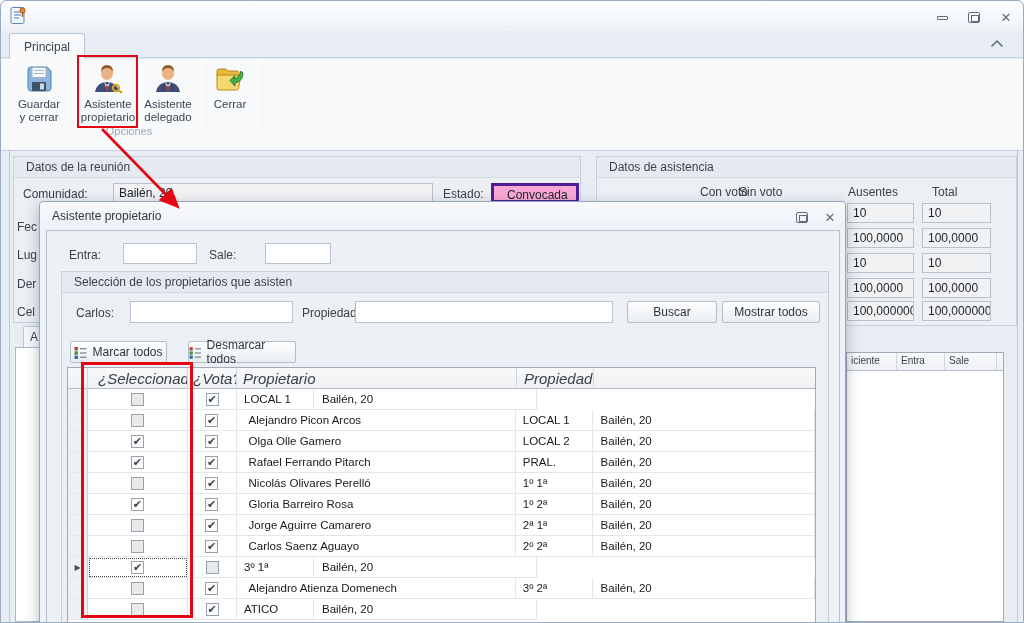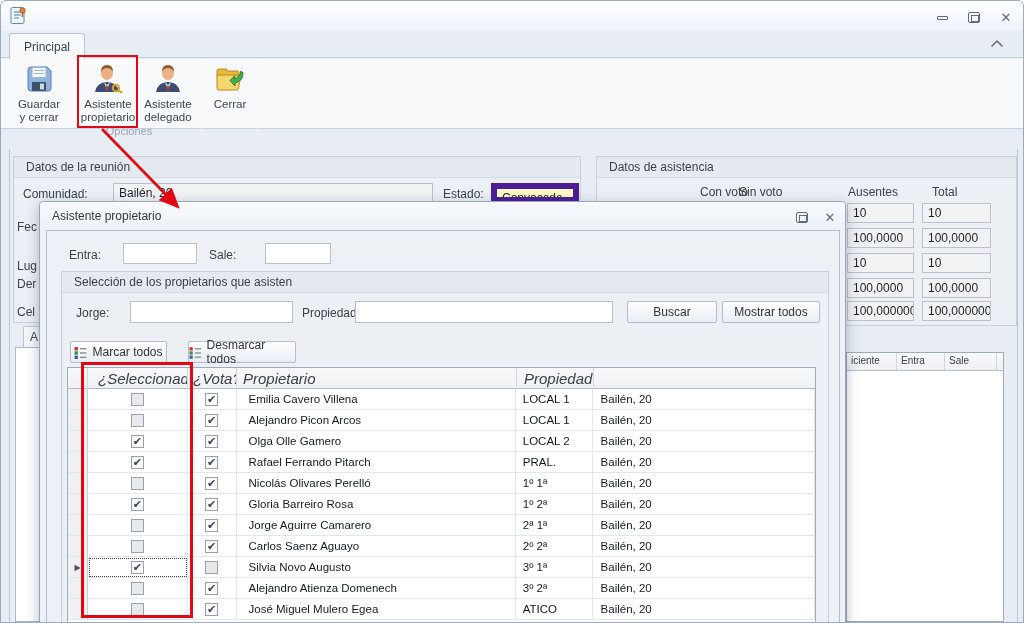--- a/index.html
+++ b/index.html
@@ -20,40 +20,40 @@
   .wc-max-glyph { width:12px; height:11px; border:1px solid #5f6c7b; border-radius:2px; position:relative; }
   .wc-max-glyph:after { content:""; position:absolute; left:2px; top:2px; width:6px; height:5px; border:1px solid #5f6c7b; }
   .wc-close-glyph { font-size:13px; line-height:13px; font-weight:bold; }
 
   
   .tabrow { position:absolute; left:0; top:30px; width:100%; height:27px; border-bottom:1px solid #c5d1e0; }
   .tab { position:absolute; left:8px; top:2px; height:26px; padding:0 14px; background:#f7f9fb;
          border:1px solid #b9c6d6; border-bottom:none; border-radius:3px 3px 0 0;
          display:flex; align-items:center; color:#394450; }
   .ribbon-collapse { position:absolute; right:18px; top:36px; width:16px; height:14px; }
-  .ribbon { position:absolute; left:0; top:58px; width:100%; height:70px; background:#f7f9fb;
+  .ribbon { position:absolute; left:0; top:58px; width:100%; height:92px; background:#f7f9fb;
             border-bottom:1px solid #c5d1e0;padding-left:28px; }
   .rbtn { position:absolute; top:2px; height:72px; display:flex; flex-direction:column; align-items:center;
           text-align:center; font-size:11.5px; line-height:13px; color:#3c4652; cursor:default; }
   .rbtn svg { display:block; margin:2px 0 3px 0; }
   .vsep { position:absolute; top:4px; width:1px; height:68px; background:#dbe2ea; border-right:1px solid #fff; }
   .ribbon-grouplabel { position:absolute; top:66px; left:60px; width:136px; text-align:center;
                        font-size:11px; color:#9aa6b4; }
 
   
   .content-border-l { position:absolute; left:8px; top:148px; bottom:0; width:1px; background:#bcc8d6; }
   .content-border-r { position:absolute; left:1016px; top:148px; bottom:0; width:1px; background:#bcc8d6; }
 
   .groupbox { position:absolute; background:#eceff4; border:1px solid #c7d1dc; }
   .gb-header { height:21px; background:#e5eaf1; border-bottom:1px solid #d2dae3;
                display:flex; align-items:center; padding-left:12px; color:#3a3f45; }
   .lbl { position:absolute; color:#3a4148; white-space:nowrap; }
   .field-ro { position:absolute; background:#f1f2f3; border:1px solid #b9c2cc; padding:2px 5px;
               color:#1d2126; white-space:nowrap; overflow:hidden; }
-  .field-w  { position:absolute; background:#fef9c3; border:6px solid #4c1d95; padding:2px 5px;
+  .field-w  { position:absolute; background:#f9a8d4; border:3px solid #4c1d95; padding:2px 13px;
               color:#1d2126; white-space:nowrap; overflow:hidden; }
   .asist-colhead { position:absolute; top:184px; color:#3a4148; }
   .left-tab { position:absolute; left:22px; top:325px; width:26px; height:21px; background:#f5f7f9;
               border:1px solid #b9c6d6; border-bottom:none; border-radius:2px 2px 0 0;
               padding:3px 0 0 6px; color:#394450; }
   .left-panel { position:absolute; left:14px; top:346px; width:26px; bottom:0; background:#fff;
                 border:1px solid #aeb9c6; }
 
   
   .side-grid { position:absolute; left:845px; top:351px; width:158px; bottom:0; background:#fff;
@@ -208,21 +208,21 @@
     <div class="gb-header">
         <span>Datos de la reunión</span>
       </div>
   </div>
   <div class="lbl" style="left:22px;top:186px">Comunidad:</div>
   <div class="field-ro" style="left:112px;top:182px;width:320px;height:20px">Bailén, 20</div>
   <div class="lbl" style="left:442px;top:186px">Estado:</div>
   <div class="field-w" style="left:490px;top:182px;width:88px;height:20px">Convocada</div>
   <div id="clipped-labels">
       <div class="lbl" style="left: 16px; top: 219px;">Fec</div>
-      <div class="lbl" style="left: 16px; top: 258px;">Lug</div>
+      <div class="lbl" style="left: 16px; top: 247px;">Lug</div>
       <div class="lbl" style="left: 16px; top: 276px;">Der</div>
       <div class="lbl" style="left: 16px; top: 304px;">Cel</div>
     </div>
   <div class="left-tab">A</div>
   <div class="left-panel"></div>
 
   <div class="groupbox" style="left:595px;top:155px;width:421px;height:170px">
     <div class="gb-header">
         <span>Datos de asistencia</span>
       </div>
@@ -266,21 +266,21 @@
       <div class="lbl" style="left:22px;top:17px">Entra:</div>
       <input class="tx" style="left: 76px; top: 12px; width: 74px; height: 21px;" value="">
       <div class="lbl" style="left:162px;top:17px">Sale:</div>
       <input class="tx" style="left: 218px; top: 12px; width: 66px; height: 21px;" value="">
 
       <div class="groupbox" style="left:14px;top:40px;width:768px;height:400px">
         <div class="gb-header">
             <span>Selección de los propietarios que asisten</span>
           </div>
 
-        <div class="lbl" style="left:14px;top:34px">Jorge:</div>
+        <div class="lbl" style="left:14px;top:34px">Carlos:</div>
         <input class="tx" style="left: 68px; top: 29px; width: 163px; height: 22px;" value="">
         <div class="lbl" style="left:240px;top:34px">Propiedad:</div>
         <input class="tx" style="left: 293px; top: 29px; width: 258px; height: 22px;" value="">
         <div class="btn" style="left:565px;top:29px;width:90px;height:22px">
             <span>Buscar</span>
           </div>
         <div class="btn" style="left:660px;top:29px;width:98px;height:22px">
             <span>Mostrar todos</span>
           </div>
 
@@ -316,21 +316,20 @@
               <div class="g-cell c4">Propiedad</div>
             </div>
             <div class="g-row">
               <div class="g-cell c0"></div>
               <div class="g-cell c1">
                 <span class="cb"></span>
               </div>
               <div class="g-cell c2">
                 <span class="cb on">✔</span>
               </div>
-              <div class="g-cell c3">Emilia Cavero Villena</div>
               <div class="g-cell c4">LOCAL 1</div>
               <div class="g-cell c5">Bailén, 20</div>
             </div>
             <div class="g-row">
               <div class="g-cell c0"></div>
               <div class="g-cell c1">
                 <span class="cb"></span>
               </div>
               <div class="g-cell c2">
                 <span class="cb on">✔</span>
@@ -414,21 +413,20 @@
             <div class="g-row">
               <div class="g-cell c0">
                 <span class="cur-arrow">▶</span>
               </div>
               <div class="g-cell c1 focus">
                 <span class="cb on">✔</span>
               </div>
               <div class="g-cell c2">
                 <span class="cb"></span>
               </div>
-              <div class="g-cell c3">Silvia Novo Augusto</div>
               <div class="g-cell c4">3º 1ª</div>
               <div class="g-cell c5">Bailén, 20</div>
             </div>
             <div class="g-row">
               <div class="g-cell c0"></div>
               <div class="g-cell c1">
                 <span class="cb"></span>
               </div>
               <div class="g-cell c2">
                 <span class="cb on">✔</span>
@@ -438,21 +436,20 @@
               <div class="g-cell c5">Bailén, 20</div>
             </div>
             <div class="g-row">
               <div class="g-cell c0"></div>
               <div class="g-cell c1">
                 <span class="cb"></span>
               </div>
               <div class="g-cell c2">
                 <span class="cb on">✔</span>
               </div>
-              <div class="g-cell c3">José Miguel Mulero Egea</div>
               <div class="g-cell c4">ATICO</div>
               <div class="g-cell c5">Bailén, 20</div>
             </div>
           </div>
       </div>
     </div>
   </div>
 
   <div class="annot annot-ribbon"></div>
   <div class="annot annot-col"></div>

